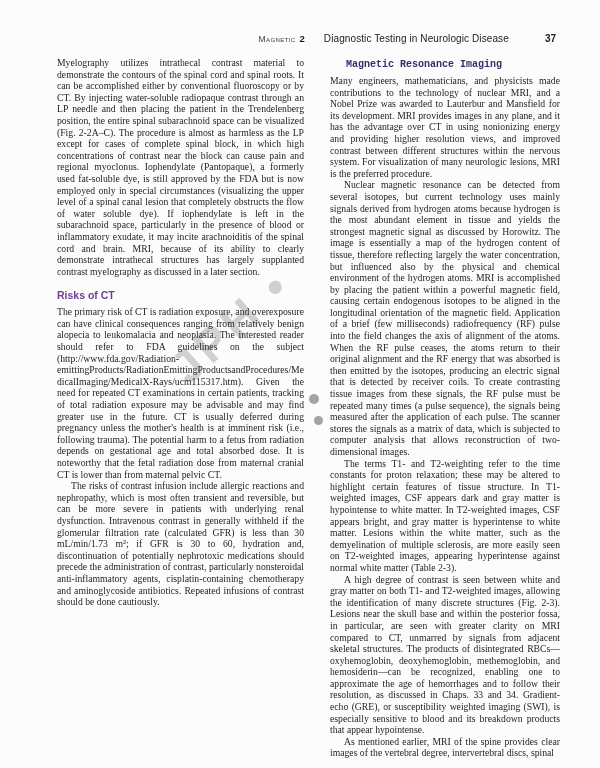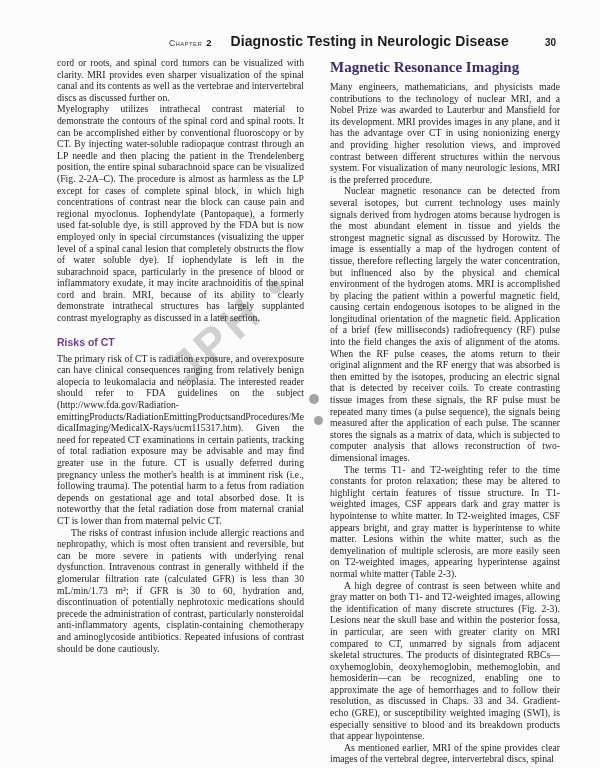--- a/index.html
+++ b/index.html
@@ -15,21 +15,21 @@
   
   .running-head{
     position:absolute;
     top:33px;left:0;right:44px;
     display:flex;justify-content:flex-end;align-items:baseline;
     font-family:"Liberation Sans", sans-serif;
     color:#1b1b1b;
   }
   .chap-label{font-variant:small-caps;font-size:8.5px;letter-spacing:.4px;color:#3a3a3a;}
   .chap-num{font-weight:bold;font-size:9.5px;margin:0 7px 0 4px;}
-  .chap-title{font-weight:bold;font-size:14px;letter-spacing:.1px;padding-left:12px;}
+  .chap-title{font-weight:normal;font-size:10px;letter-spacing:.1px;padding-left:12px;}
   .page-num{font-weight:bold;font-size:10px;margin-left:36px;}
   
   .watermark{
     position:absolute;left:196px;top:340px;z-index:0;
     transform:rotate(-42deg);transform-origin:left bottom;
     font-family:"Liberation Sans", sans-serif;font-weight:bold;
     font-size:46px;letter-spacing:5px;white-space:nowrap;
     color:rgba(115,115,115,0.32);
   }
   .wm-dot{position:absolute;border-radius:50%;background:rgba(75,75,75,0.5);z-index:0;}
@@ -44,53 +44,52 @@
   .col-left{width:247px;}
   .col-right{width:230px;}
   p{
     margin:0;
     font-size:9.7px;line-height:11.6px;
     text-align:justify;
     overflow-wrap:break-word;
   }
   p.indent{text-indent:14px;}
   h2{
-    font-family:Liberation Serif, serif;
-    font-size:15px;font-weight:bold;
+    font-family:Liberation Mono, monospace;
+    font-size:10px;font-weight:bold;
     color:#3c2a6d;
-    margin:13px 0 5px 0;
+    margin:13px 0 5px 16px;
   }
   .col h2:first-child{margin-top:2px;}
   h3{
     font-family:"Liberation Sans", sans-serif;
     font-size:10.5px;font-weight:bold;
     color:#6d3d96;
     margin:12px 0 5px 0;
   }
 </style>
 </head>
 <body>
 
 <div class="page">
 
   <div class="running-head">
-    <span class="chap-label">Chapter</span>
+    <span class="chap-label">Magnetic</span>
     <span class="chap-num">2</span>
     <span class="chap-title">Diagnostic Testing in Neurologic Disease</span>
-    <span class="page-num">30</span>
+    <span class="page-num">37</span>
   </div>
 
   <div class="watermark">JPH •</div>
   <div class="wm-dot wm-dot-1"></div>
   <div class="wm-dot wm-dot-2"></div>
 
   <div class="columns">
 
     <div class="col col-left">
-      <p>cord or roots, and spinal cord tumors can be visualized with clarity. MRI provides even sharper visualization of the spinal canal and its contents as well as the vertebrae and intervertebral discs as discussed further on.</p>
       <p>Myelography utilizes intrathecal contrast material to demonstrate the contours of the spinal cord and spinal roots. It can be accomplished either by conventional fluoroscopy or by CT. By injecting water-soluble radiopaque contrast through an LP needle and then placing the patient in the Trendelenberg position, the entire spinal subarachnoid space can be visualized (Fig. 2-2A–C). The procedure is almost as harmless as the LP except for cases of complete spinal block, in which high concentrations of contrast near the block can cause pain and regional myoclonus. Iophendylate (Pantopaque), a formerly used fat-soluble dye, is still approved by the FDA but is now employed only in special circumstances (visualizing the upper level of a spinal canal lesion that completely obstructs the flow of water soluble dye). If iophendylate is left in the subarachnoid space, particularly in the presence of blood or inflammatory exudate, it may incite arachnoiditis of the spinal cord and brain. MRI, because of its ability to clearly demonstrate intrathecal structures has largely supplanted contrast myelography as discussed in a later section.</p>
       <h3>Risks of CT</h3>
       <p>The primary risk of CT is radiation exposure, and overexposure can have clinical consequences ranging from relatively benign alopecia to leukomalacia and neoplasia. The interested reader should refer to FDA guidelines on the subject (http://www.fda.gov/Radiation-emittingProducts/RadiationEmittingProductsandProcedures/MedicalImaging/MedicalX-Rays/ucm115317.htm). Given the need for repeated CT examinations in certain patients, tracking of total radiation exposure may be advisable and may find greater use in the future. CT is usually deferred during pregnancy unless the mother's health is at imminent risk (i.e., following trauma). The potential harm to a fetus from radiation depends on gestational age and total absorbed dose. It is noteworthy that the fetal radiation dose from maternal cranial CT is lower than from maternal pelvic CT.</p>
       <p class="indent">The risks of contrast infusion include allergic reactions and nephropathy, which is most often transient and reversible, but can be more severe in patients with underlying renal dysfunction. Intravenous contrast in generally withheld if the glomerular filtration rate (calculated GFR) is less than 30 mL/min/1.73 m²; if GFR is 30 to 60, hydration and, discontinuation of potentially nephrotoxic medications should precede the administration of contrast, particularly nonsteroidal anti-inflammatory agents, cisplatin-containing chemotherapy and aminoglycoside antibiotics. Repeated infusions of contrast should be done cautiously.</p>
     </div>
 
     <div class="col col-right">
       <h2>Magnetic Resonance Imaging</h2>
       <p>Many engineers, mathematicians, and physicists made contributions to the technology of nuclear MRI, and a Nobel Prize was awarded to Lauterbur and Mansfield for its development. MRI provides images in any plane, and it has the advantage over CT in using nonionizing energy and providing higher resolution views, and improved contrast between different structures within the nervous system. For visualization of many neurologic lesions, MRI is the preferred procedure.</p>
       <p class="indent">Nuclear magnetic resonance can be detected from several isotopes, but current technology uses mainly signals derived from hydrogen atoms because hydrogen is the most abundant element in tissue and yields the strongest magnetic signal as discussed by Horowitz. The image is essentially a map of the hydrogen content of tissue, therefore reflecting largely the water concentration, but influenced also by the physical and chemical environment of the hydrogen atoms. MRI is accomplished by placing the patient within a powerful magnetic field, causing certain endogenous isotopes to be aligned in the longitudinal orientation of the magnetic field. Application of a brief (few milliseconds) radiofrequency (RF) pulse into the field changes the axis of alignment of the atoms. When the RF pulse ceases, the atoms return to their original alignment and the RF energy that was absorbed is then emitted by the isotopes, producing an electric signal that is detected by receiver coils. To create contrasting tissue images from these signals, the RF pulse must be repeated many times (a pulse sequence), the signals being measured after the application of each pulse. The scanner stores the signals as a matrix of data, which is subjected to computer analysis that allows reconstruction of two-dimensional images.</p>

